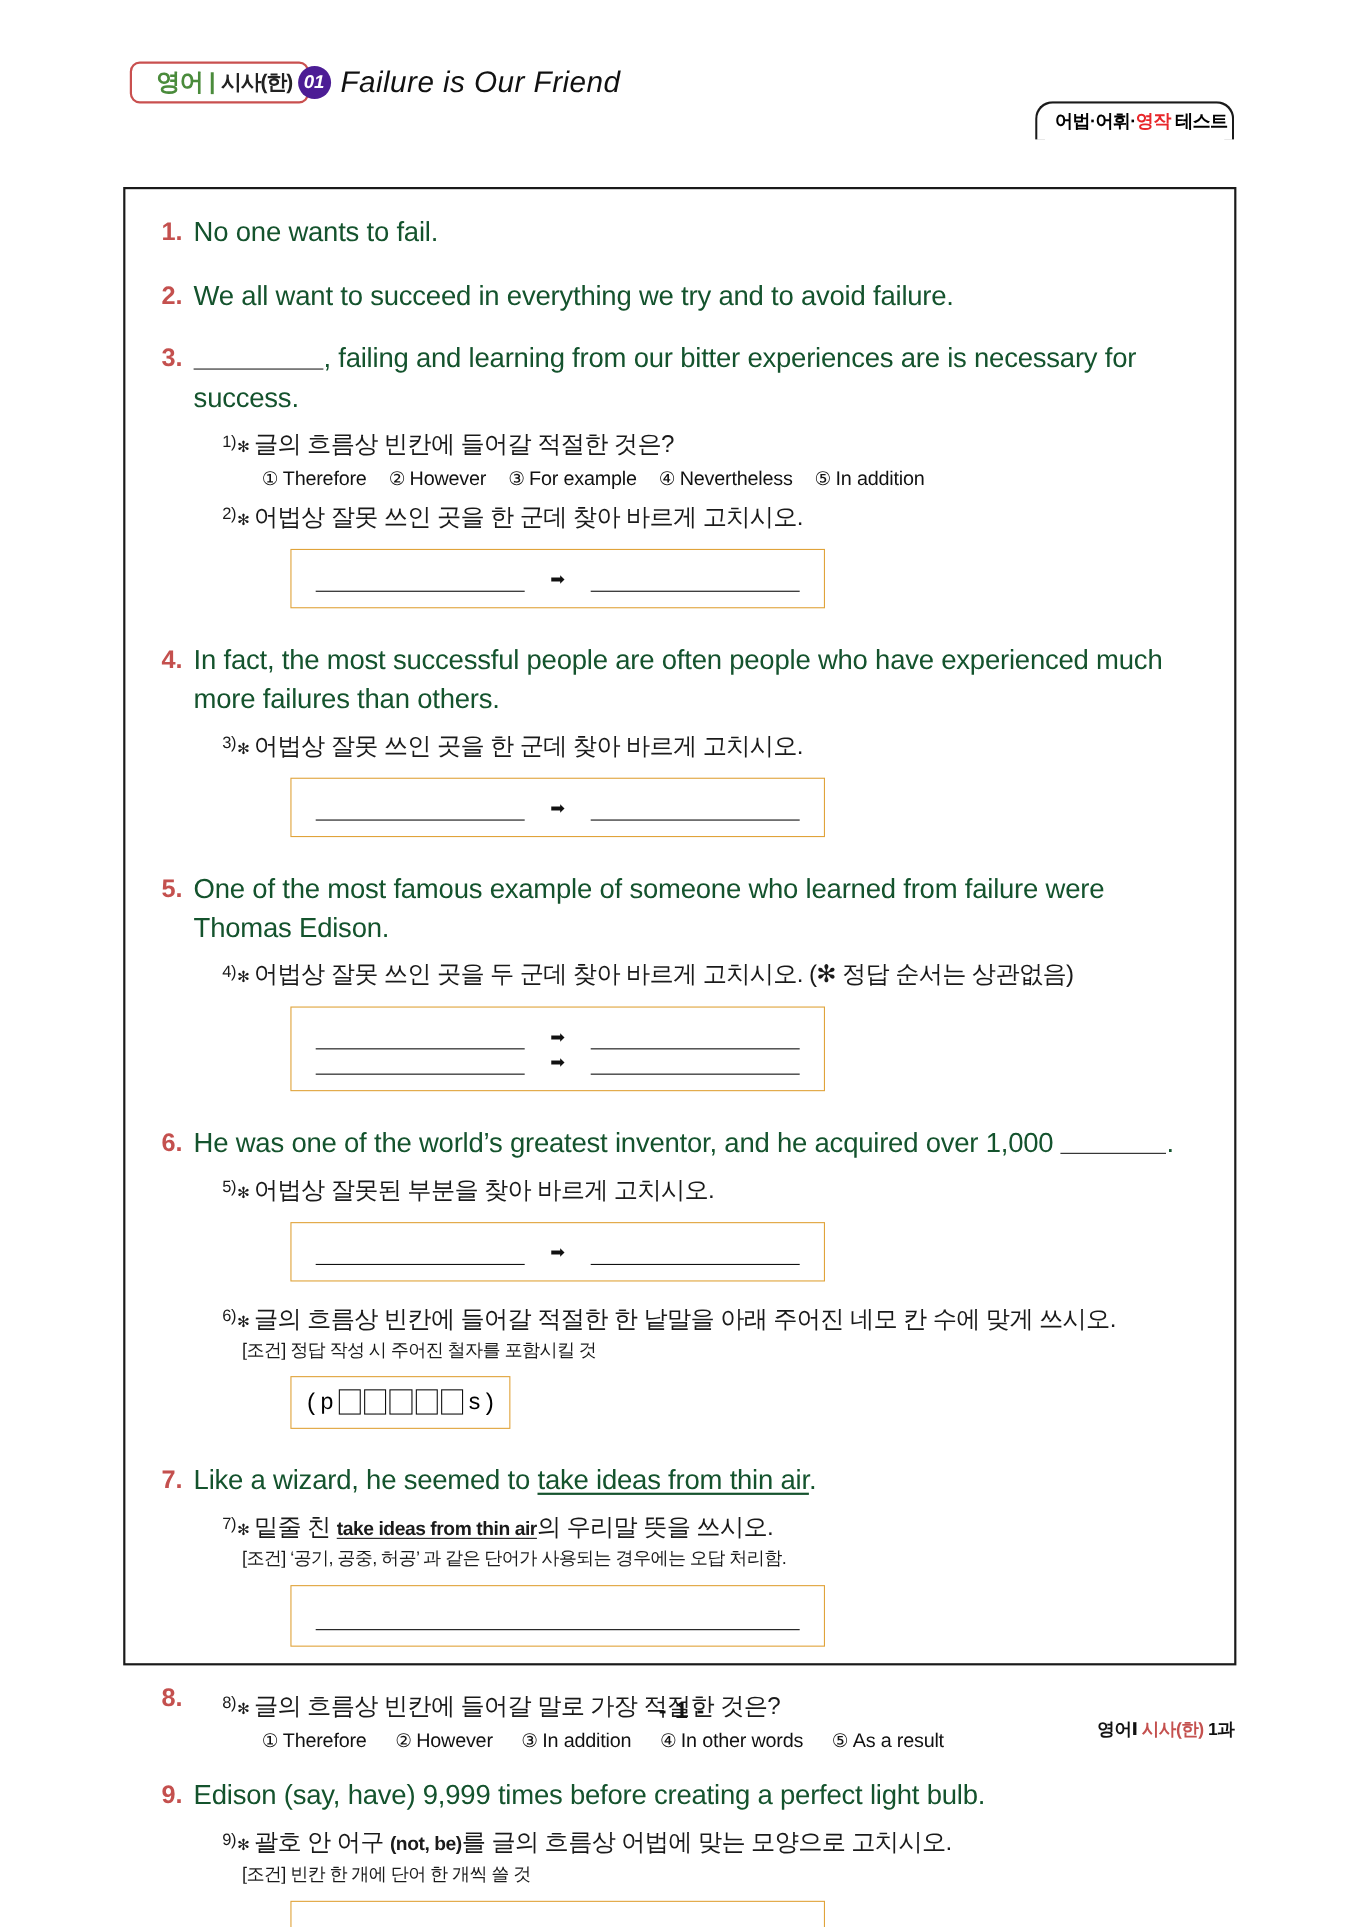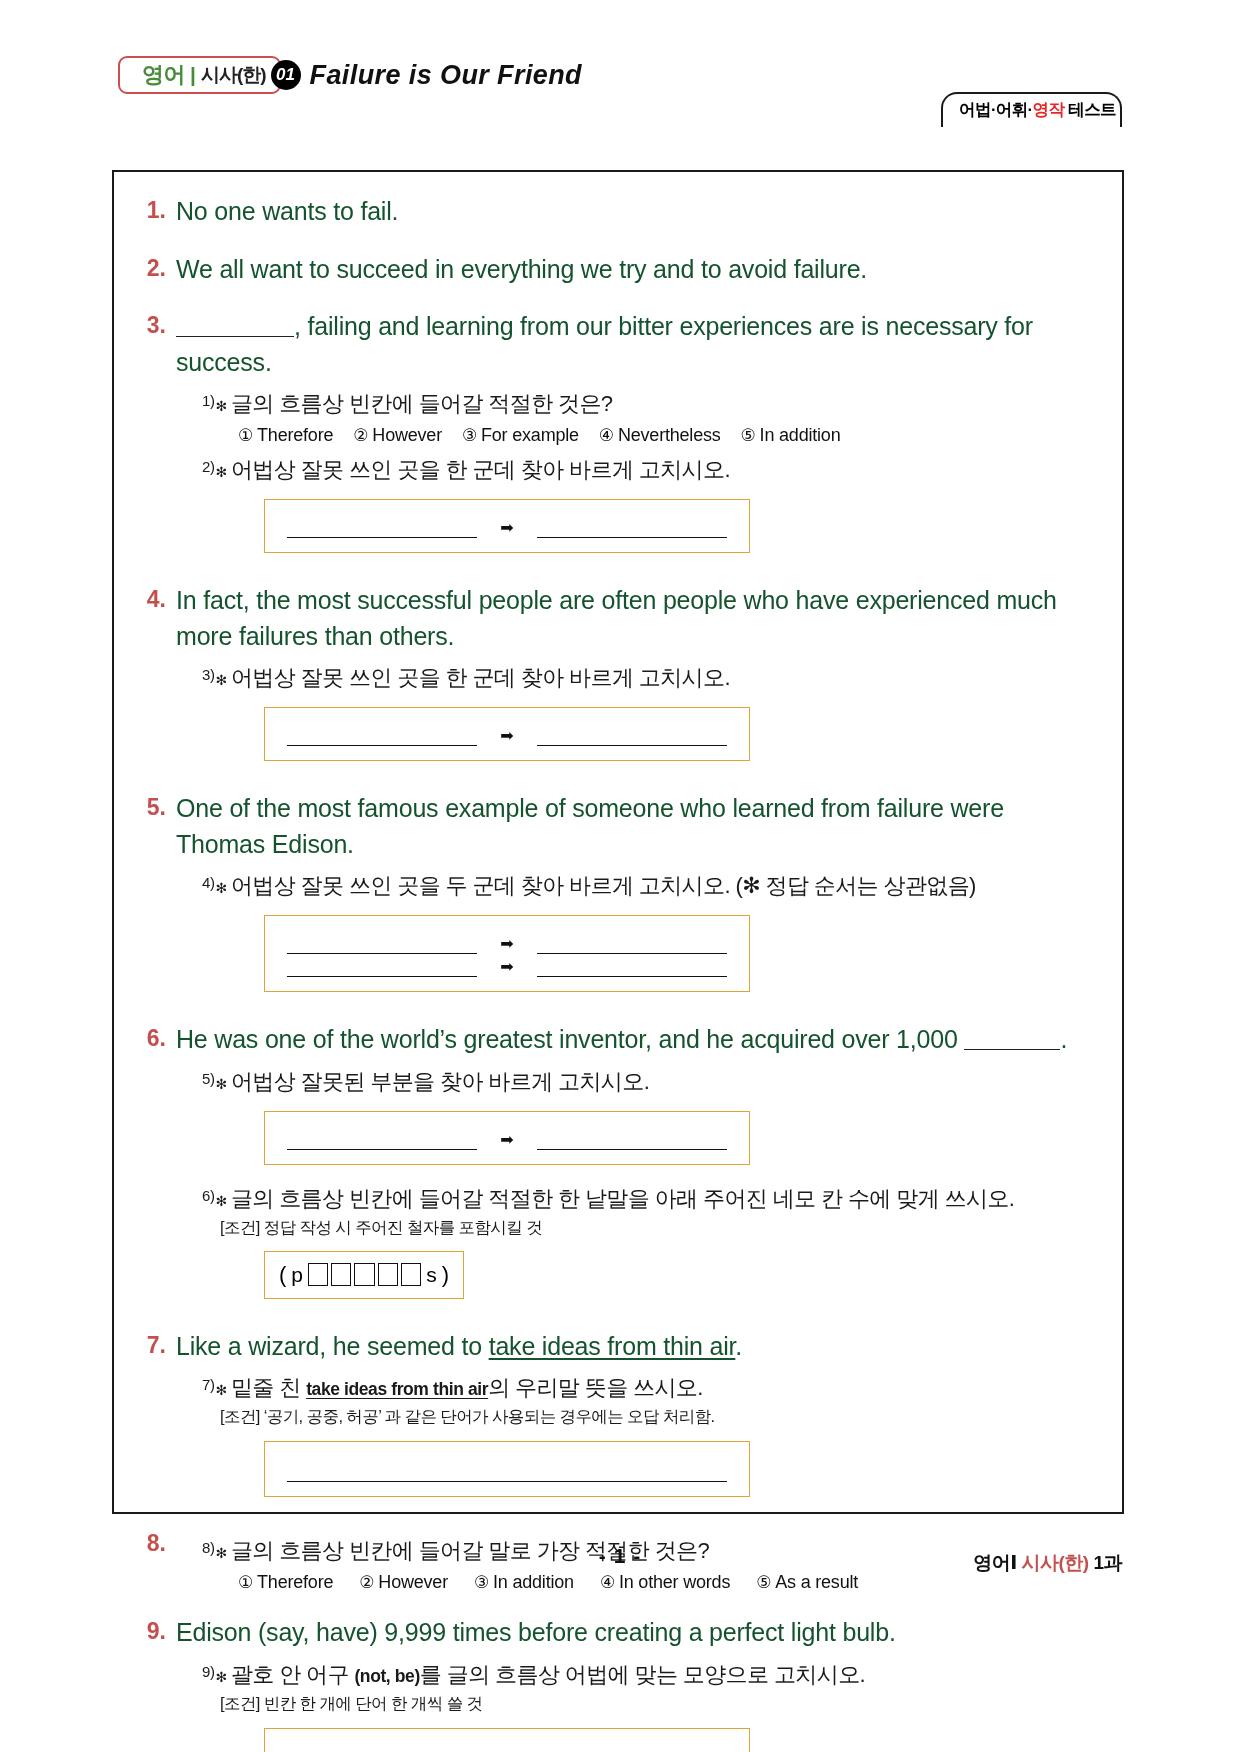--- a/index.html
+++ b/index.html
@@ -52,34 +52,34 @@
   }
   .subject-badge .sub-book {
     color: #222;
     font-size: 19px;
     font-weight: bold;
     letter-spacing: -1px;
   }
   .lesson-circle {
     width: 30px; height: 30px;
     border-radius: 50%;
-    background: #000000;
+    background: #4c1d95;
     color: #fff;
     font-size: 17px;
     font-weight: bold;
     display: flex; align-items: center; justify-content: center;
     margin-left: -10px;
     z-index: 2;
     position: relative;
     font-style: italic;
   }
   .lesson-title {
     margin-left: 9px;
     font-size: 27px;
-    font-weight: bold;
+    font-weight: normal;
     font-style: italic;
     letter-spacing: 0.4px;
     color: #111;
   }
 
   .test-tab {
     position: absolute;
     right: 118px; top: 40px;
     border: 2px solid #1a1a1a;
     border-bottom: none;
@@ -245,22 +245,22 @@
     position: absolute;
     left: 0; right: 0;
     text-align: center;
     font-size: 21px;
     font-weight: bold;
     color: #111;
     letter-spacing: 1px;
   }
   .foot-right {
     position: absolute;
-    right: 118px; top: 6px;
-    font-size: 19px;
+    right: 118px; top: 18px;
+    font-size: 16px;
     font-weight: bold;
     letter-spacing: -0.5px;
     color: #111;
   }
   .foot-right .fr-red { color: #c4504e; }
 </style>
 </head>
 <body>
 
 <div class="page">

